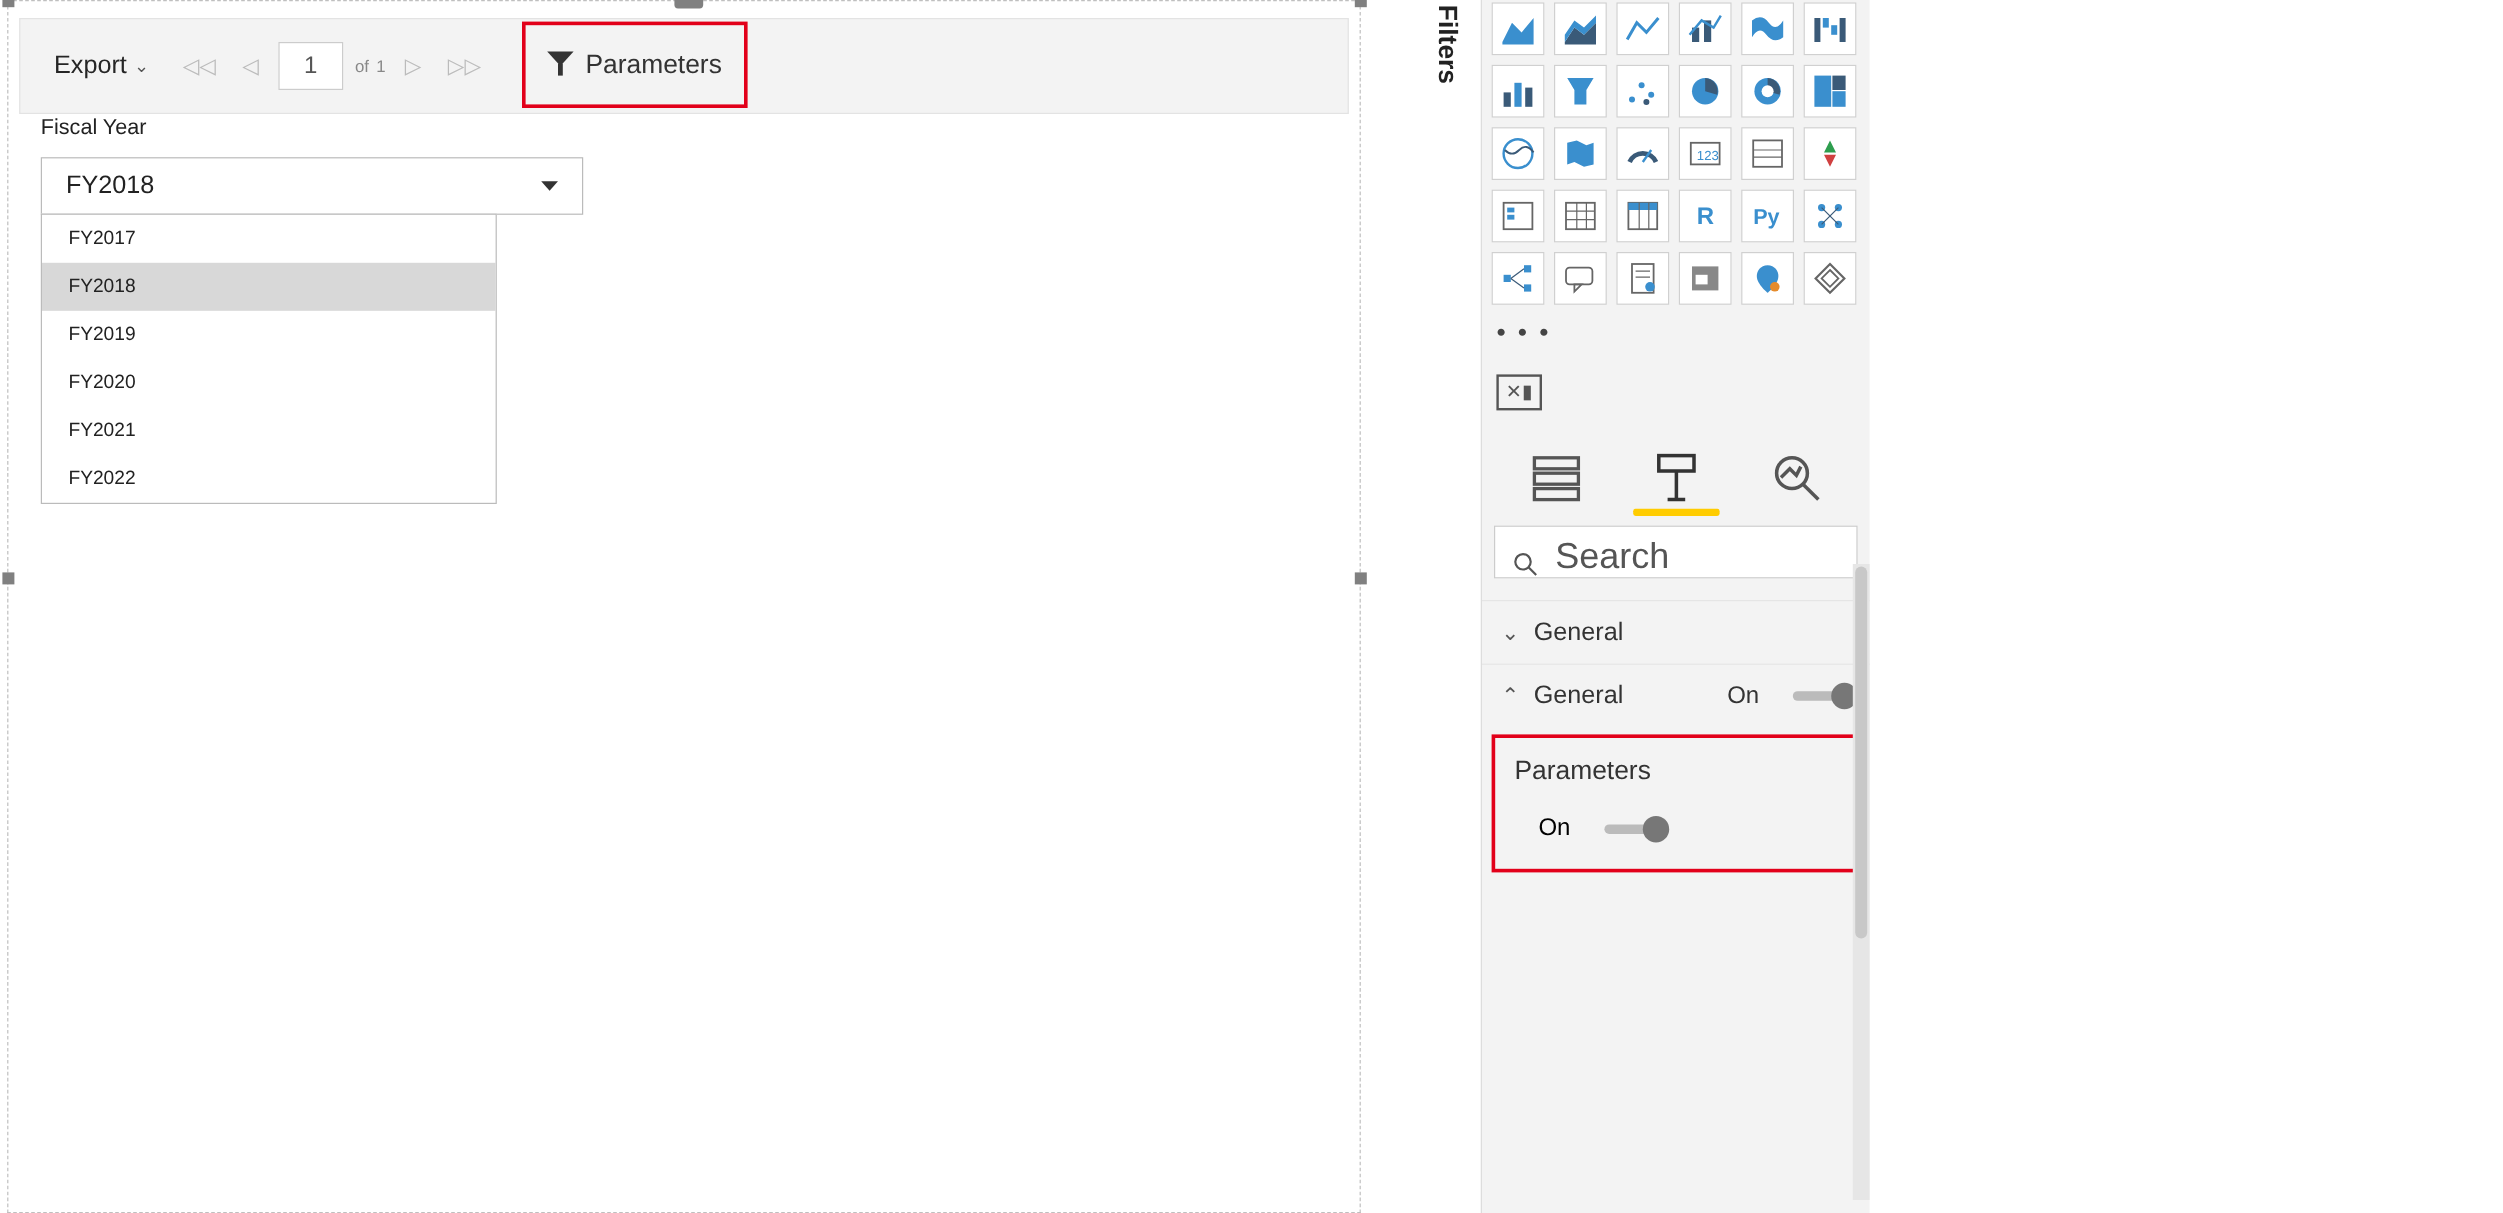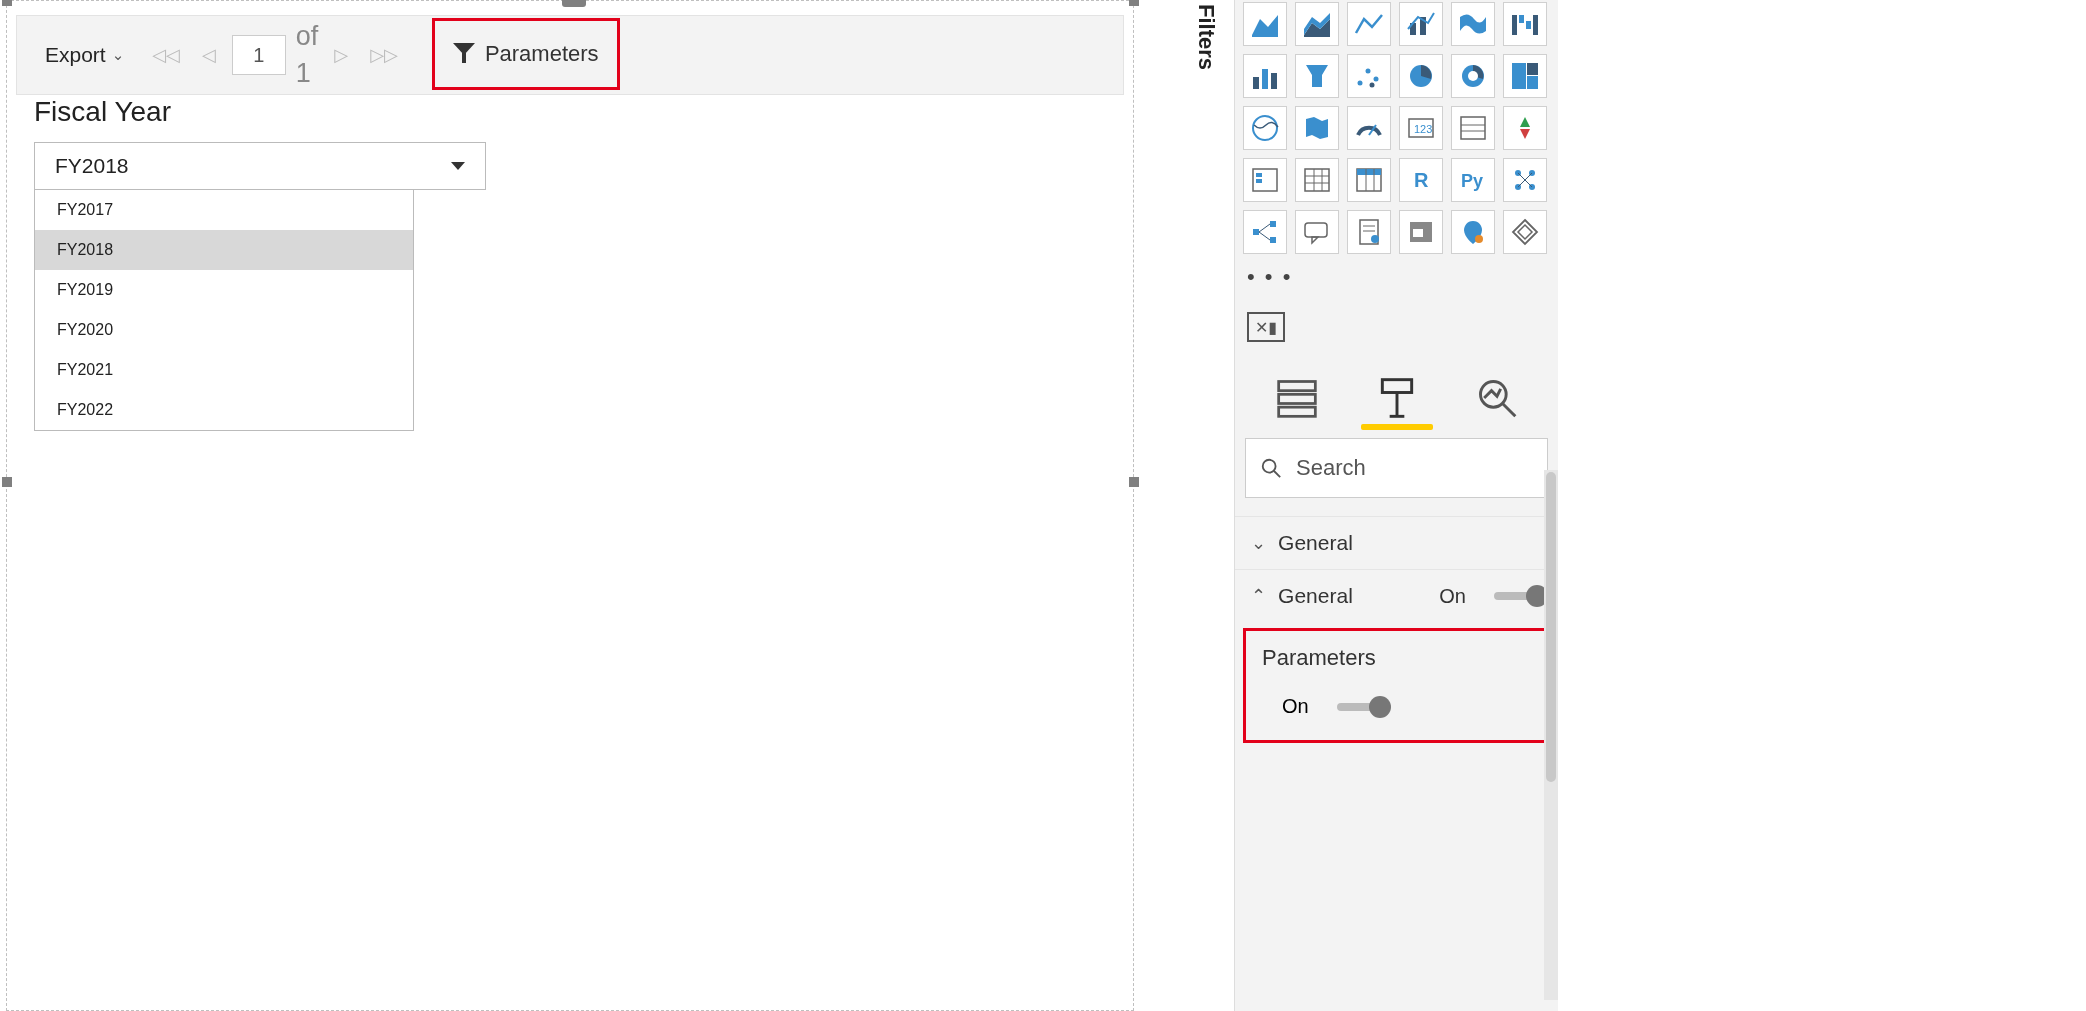--- a/index.html
+++ b/index.html
@@ -65,21 +65,21 @@
   }
   .pager .arrow { color: #bbb; font-size: 18px; padding: 0 6px; cursor: pointer;}
   .pager input {
     width: 54px; height: 40px;
     border: 1px solid #ccc;
     background: #fff;
     text-align: center;
     font-size: 20px;
     color: #555;
   }
-  .pager .of { color: #888; font-size: 27px; display:flex; gap:6px;flex-direction:column;}
+  .pager .of { color: #888; font-size: 14px; display:flex; gap:6px;}
   .params-chip {
     display: flex;
     align-items: center;
     gap: 10px;
     border: 3px solid #e2001a;
     padding: 10px 18px;
     margin-left: 14px;
     font-size: 22px;
     color: #333;
     cursor: pointer;
@@ -101,21 +101,21 @@
     content:"";
     position:absolute; left:9px; top:10px;
     width:4px; height:10px; background:#333;
   }
 
   .param-area {
     position: absolute;
     left: 27px; top: 95px;
     width: 400px;
   }
-  .param-label { font-size: 28px; color: #222; margin-bottom: 14px; }
+  .param-label { font-size: 18px; color: #222; margin-bottom: 14px; }
   .dropdown {
     position: relative;
     width: 452px;
     border: 1px solid #bbb;
     background: #fff;
   }
   .dropdown-sel {
     height: 46px;
     display: flex; align-items: center;
     padding: 0 20px;
@@ -210,26 +210,26 @@
   .ti-underline {
     height: 6px; width: 72px;
     background: #ffcc00;
     position: absolute;
     left: 126px; top: 48px;
     border-radius: 2px;
   }
 
   .search-box {
     margin: 18px 10px 0 10px;
-    height: 60px;
+    height: 44px;
     background: #fff;
     border: 1px solid #ccc;
-    display:flex; align-items:center;
+    display:flex; align-items:flex-end;
     padding: 0 14px; gap: 14px;
-    font-size: 22px; color: #555;
+    font-size: 30px; color: #555;
   }
   .search-box svg { width: 22px; height: 22px; stroke:#555; }
 
   .panel-row {
     display:flex; align-items:center; justify-content:space-between;
     padding: 14px 16px;
     border-top: 1px solid #e5e5e5;
     font-size: 21px; color:#333;
     cursor:pointer;
   }

